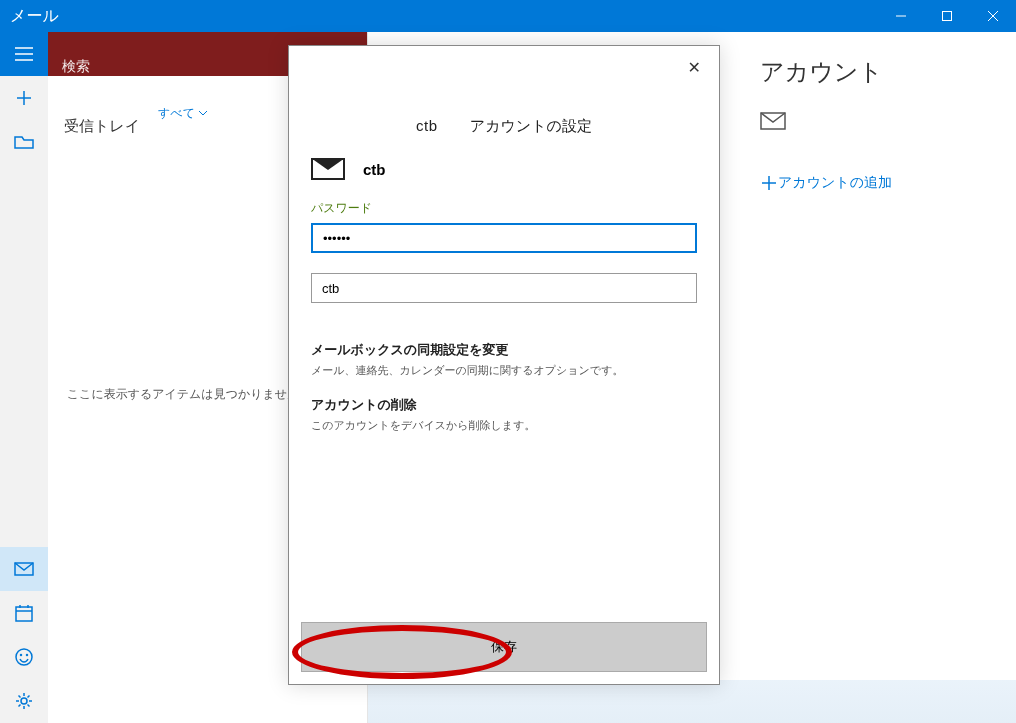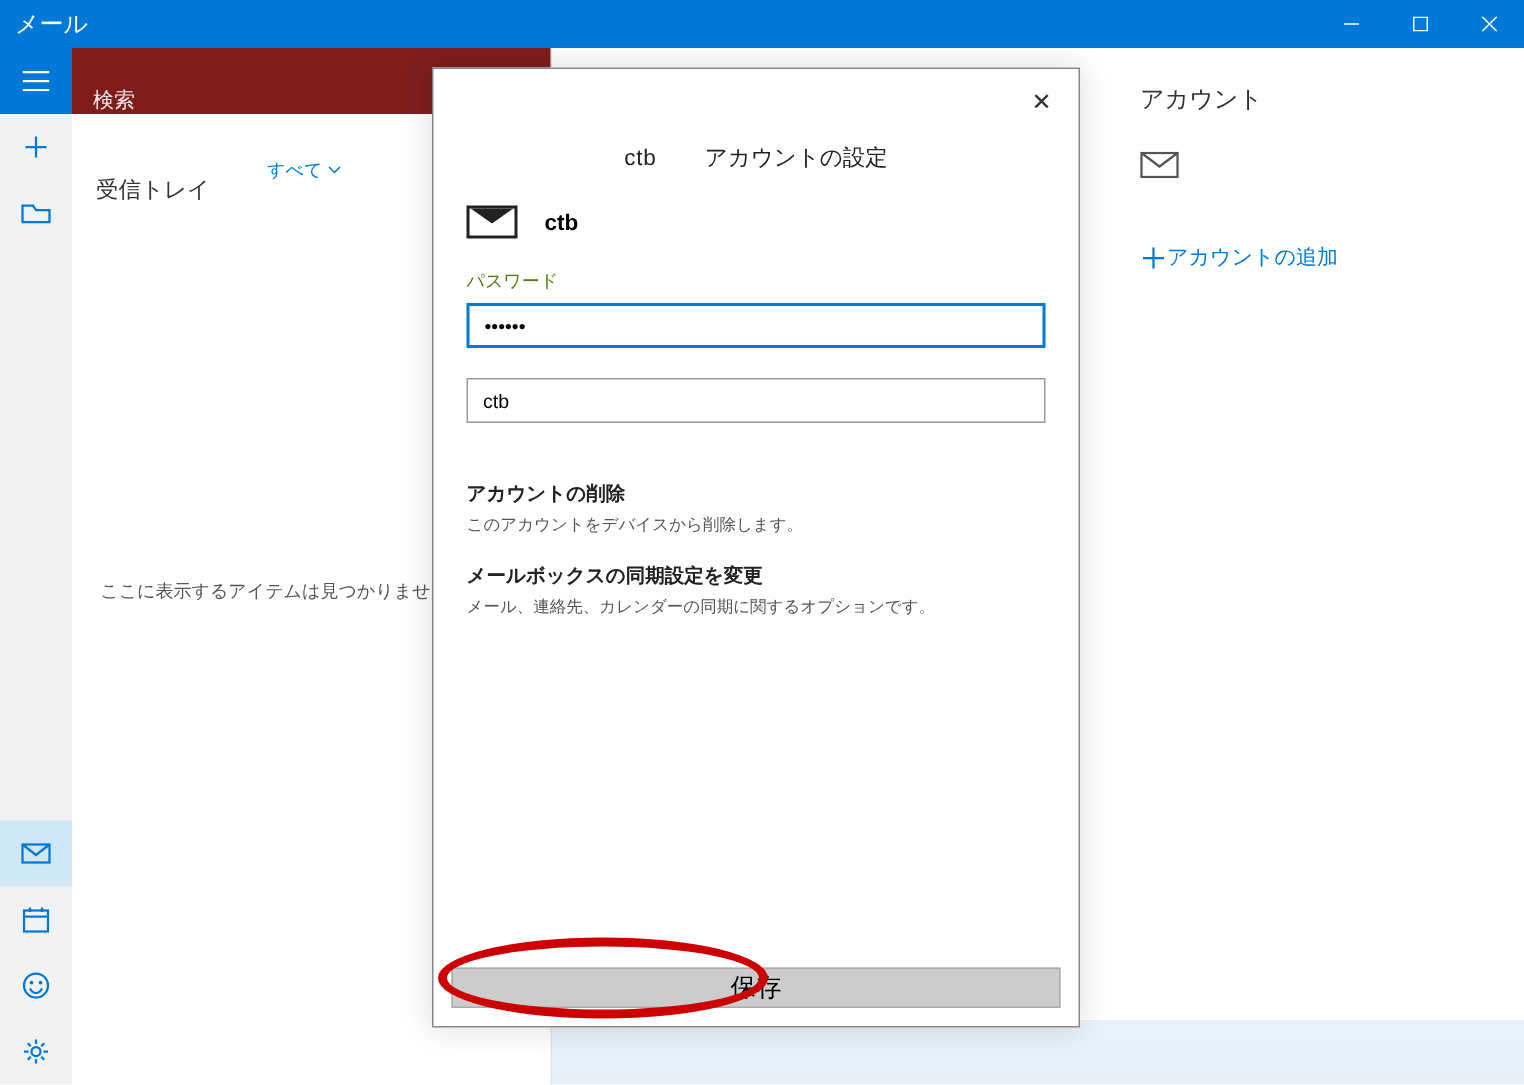--- a/index.html
+++ b/index.html
@@ -18,49 +18,49 @@
 .nav-btn.active { background: #d0e7f8; }
 .nav-spacer { flex: 1; }
 .hamburger { background: #0078d7; color: #fff; }
 
 .mail-list { width: 320px; border-right: 1px solid #e5e5e5; display: flex; flex-direction: column; }
 .search-bar { height: 44px; background: #7f1d1d; display: flex; align-items: flex-end; padding: 0 14px; color: #fff; }
 .search-bar .search-text { flex: 1; font-size: 14px; color: rgba(255,255,255,.9); }
 .search-bar .search-icon { color: #fff; }
 .inbox-header { display: flex; align-items: center; gap: 18px; padding: 14px 16px 10px 16px; }
 .inbox-title { font-size: 15px; color: #333; margin-top: 27px; }
-.inbox-filter { font-size: 12px; color: #0078d7; display: flex; align-items: center; gap: 4px; margin-left: 20px; }
+.inbox-filter { font-size: 12px; color: #0078d7; display: flex; align-items: center; gap: 4px; }
 .empty { flex: 1; display: flex; align-items: center; justify-content: center; color: #555; font-size: 12px; padding-top: 240px; align-items: flex-start; }
 
 .content { flex: 1; position: relative; background: #fff; }
 .content-shade { position: absolute; top: 648px; left: 0; right: 0; height: 43px; background: linear-gradient(#b9d6ef,#a7c9e6); opacity: .3; }
 
 .accounts-panel { position: absolute; right: 0; top: 0; width: 280px; height: 100%; padding: 24px 24px; }
-.accounts-panel h2 { font-size: 16px; font-weight: 400; color: #333; margin-bottom: 24px; }
+.accounts-panel h2 { font-size: 24px; font-weight: 400; color: #333; margin-bottom: 24px; }
 .accounts-panel .hint { font-size: 11px; color: #555; margin-bottom: 50px; }
 .acct-row { display: flex; align-items: center; gap: 18px; color: #333; margin-bottom: 44px; }
 .add-acct { display: flex; align-items: center; color: #0078d7; font-size: 14px; }
 
 .dialog { position: absolute; left: 288px; top: 45px; width: 432px; height: 640px; background: #fff; border: 1px solid #888; box-shadow: 0 0 20px rgba(0,0,0,.15); z-index: 10; display: flex; flex-direction: column; }
 .dialog-close { position: absolute; top: 12px; right: 18px; font-size: 16px; color: #333; }
 .dialog-body { flex: 1; padding: 50px 22px 0 22px; }
-.dialog-title { text-align: center; font-size: 15px; color: #222; margin-bottom: 22px; }
+.dialog-title { text-align: center; font-size: 15px; color: #222; margin-bottom: 22px; margin-top: 21px; }
 .dialog-title .acct-id { display: inline-block; margin-right: 28px; letter-spacing: .5px; }
 .acct-hdr { display: flex; align-items: center; gap: 18px; margin-bottom: 20px; }
 .env-outer { width:34px; height:22px; border:2px solid #222; display:flex; align-items:flex-start; justify-content:center; overflow:hidden; }
 .env-outer .flap { width:0; height:0; border-left:17px solid transparent; border-right:17px solid transparent; border-top:12px solid #222; margin-top:-2px; }
 
 .fld-label { font-size: 12px; color: #4d7c0f; margin-bottom: 6px; }
 .fld-input { width: 100%; height: 30px; border: 2px solid #0078d7; padding: 0 10px; font-size: 13px; outline: none; margin-bottom: 20px; }
 .fld-input.plain { border: 1px solid #999; }
 .section-link { margin-top: 18px; }
 .section-link .t1 { font-size: 13px; font-weight: bold; color: #222; margin-bottom: 4px; }
 .section-link .t2 { font-size: 11px; color: #555; }
 .dialog-buttons { display: flex; border-top: 0; padding: 0 12px 12px 12px; gap: 8px; }
-.dbtn { flex: 1; height: 27px; background: #ccc; border: 1px solid #aaa; font-size: 17px; display: flex; align-items: center; justify-content: center; }
+.dbtn { flex: 1; height: 50px; background: #ccc; border: 1px solid #aaa; font-size: 13px; display: flex; align-items: center; justify-content: center; }
 .highlight-ring { position: absolute; left: 292px; top: 625px; width: 220px; height: 54px; border: 6px solid #c00; border-radius: 50%; z-index: 20; pointer-events: none; }
 
 svg { display: block; }
 </style>
 </head>
 <body>
 
 <div class="titlebar">
   <div class="title">メール</div>
   <div class="win-controls">
@@ -192,26 +192,26 @@
     <div class="acct-hdr">
       <div class="env-outer">
           <div class="flap"></div>
         </div>
       <span style="font-size:15px;font-weight:bold">ctb</span>
     </div>
     <div class="fld-label">パスワード</div>
     <input class="fld-input" value="••••••" style="">
     <input class="fld-input plain" value="ctb" style="">
     <div class="section-link">
+      <div class="t1">メールボックスの同期設定を変更</div>
+      <div class="t2">メール、連絡先、カレンダーの同期に関するオプションです。</div>
+    </div>
+    <div class="section-link">
       <div class="t1">アカウントの削除</div>
       <div class="t2">このアカウントをデバイスから削除します。</div>
     </div>
-    <div class="section-link">
-      <div class="t1">メールボックスの同期設定を変更</div>
-      <div class="t2">メール、連絡先、カレンダーの同期に関するオプションです。</div>
-    </div>
   </div>
   <div class="dialog-buttons">
     <div class="dbtn">保存</div>
   </div>
 </div>
 
 <div class="highlight-ring"></div>
 
 </body></html>

